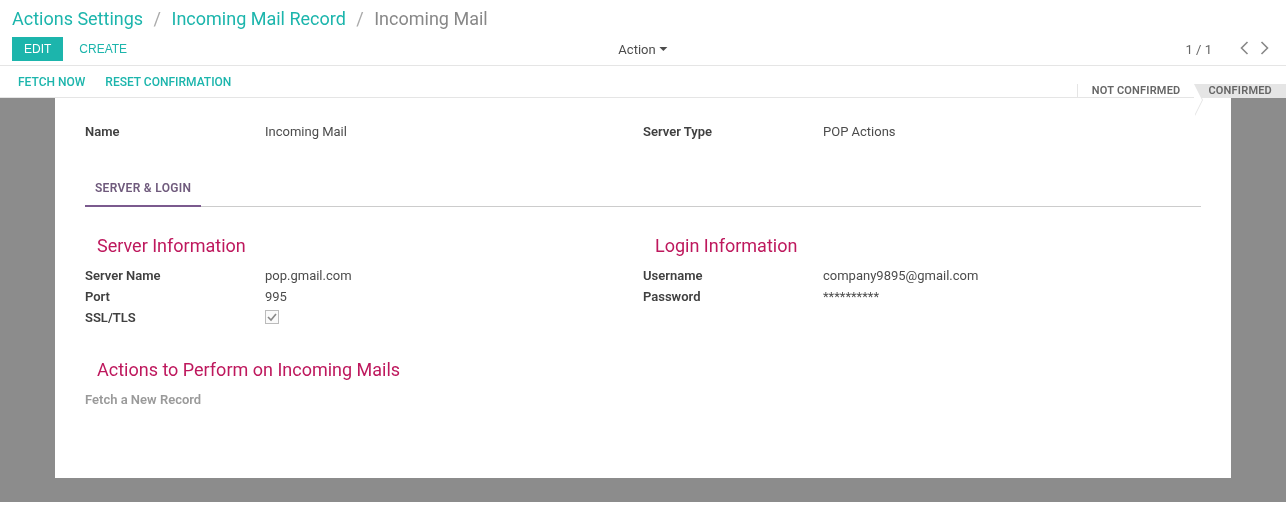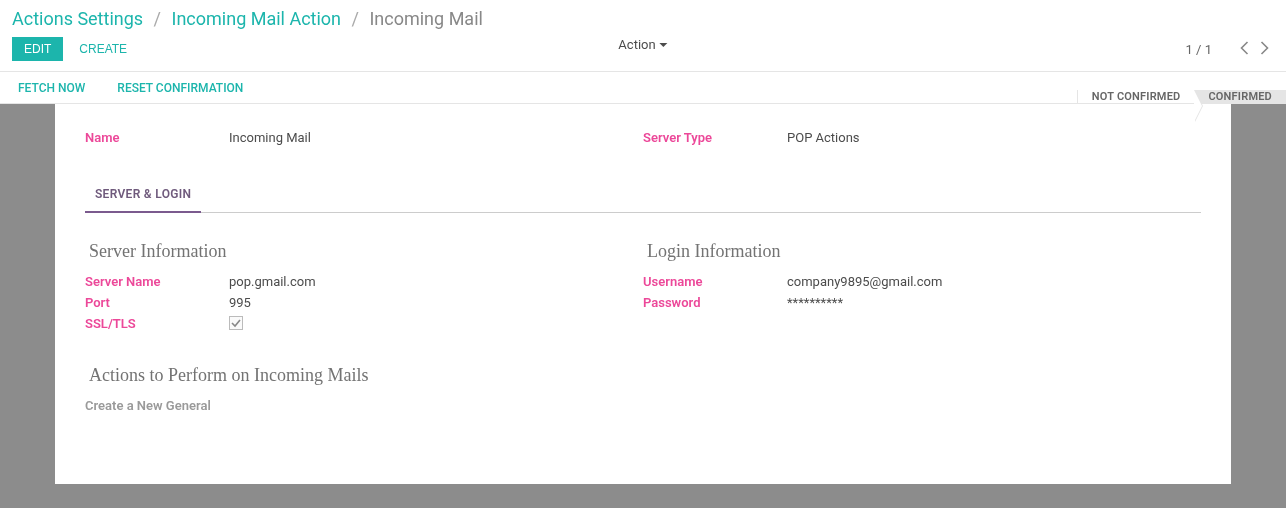--- a/index.html
+++ b/index.html
@@ -22,21 +22,22 @@
   }
   .breadcrumb .sep {
     color: #aaa;
     margin: 0 6px;
   }
   .breadcrumb .current {
     color: #888;
   }
   .control-bar {
     display: flex;
-    padding: 4px 12px 10px 12px;
+    align-items: center;
+    padding: 4px 12px 4px 12px;
     border-bottom: 1px solid #e5e5e5;
     position: relative;
   }
   .btn-edit {
     background: #1cb5ac;
     color: #fff;
     border: none;
     padding: 5px 12px;
     font-size: 12px;
     font-weight: 500;
@@ -88,21 +89,21 @@
     display: flex;
     align-items: stretch;
     border-bottom: 1px solid #e5e5e5;
     background: #fff;
     height: 32px;
   }
   .secondary-left {
     display: flex;
     align-items: center;
     padding-left: 18px;
-    gap: 32px;
+    gap: 20px;
   }
   .link-action {
     color: #1cb5ac;
     font-size: 12px;
     font-weight: 500;
     cursor: pointer;
   }
   .status-group {
     margin-left: auto;
     display: flex;
@@ -150,23 +151,23 @@
     min-height: 380px;
   }
   .row2 { display: flex; }
   .col { flex: 1; }
   .field-row {
     display: flex;
     margin-bottom: 6px;
     align-items: center;
   }
   .field-label {
-    width: 144px;
+    width: 180px;
     font-weight: 600;
-    color: #ec4899;
+    color: #404040;
     font-size: 13px;
   }
   .field-value {
     color: #4c4c4c;
     font-size: 13px;
   }
   .tabs {
     margin-top: 28px;
     border-bottom: 1px solid #ccc;
   }
@@ -175,24 +176,23 @@
     padding: 8px 10px 10px 10px;
     font-size: 12px;
     font-weight: 600;
     color: #6f5a7c;
     border-bottom: 2px solid #7b5a8e;
     margin-bottom: -1px;
     letter-spacing: 0.3px;
   }
   .section-heading {
     font-size: 18px;
-    color: #737373;
+    color: #be185d;
     font-weight: 400;
-    margin: 28px 0 12px 4px;
-    font-family: Liberation Serif, serif;
+    margin: 28px 0 12px 12px;
   }
   .subheading {
     font-size: 13px;
     color: #9a9a9a;
     font-weight: 600;
     margin-top: 6px;
   }
   .checkbox-box {
     width: 14px; height: 14px;
     border: 1px solid #bbb;
@@ -202,21 +202,21 @@
     background: #fafafa;
   }
   .checkbox-box svg { width: 10px; height: 10px; }
 </style>
 </head>
 <body>
 
 <div class="breadcrumb">
   <a>Actions Settings</a>
   <span class="sep">/</span>
-  <a>Incoming Mail Action</a>
+  <a>Incoming Mail Record</a>
   <span class="sep">/</span>
   <span class="current">Incoming Mail</span>
 </div>
 
 <div class="control-bar">
   <button class="btn-edit">EDIT</button>
   <button class="btn-create">CREATE</button>
   <div class="action-dropdown">
     <span>Action</span>
     <span class="caret-down"></span>
@@ -304,16 +304,16 @@
           <div class="field-value">company9895@gmail.com</div>
         </div>
         <div class="field-row">
           <div class="field-label">Password</div>
           <div class="field-value">**********</div>
         </div>
       </div>
     </div>
 
     <div class="section-heading">Actions to Perform on Incoming Mails</div>
-    <div class="subheading">Create a New General</div>
+    <div class="subheading">Fetch a New Record</div>
 
   </div>
 </div>
 
 </body></html>

